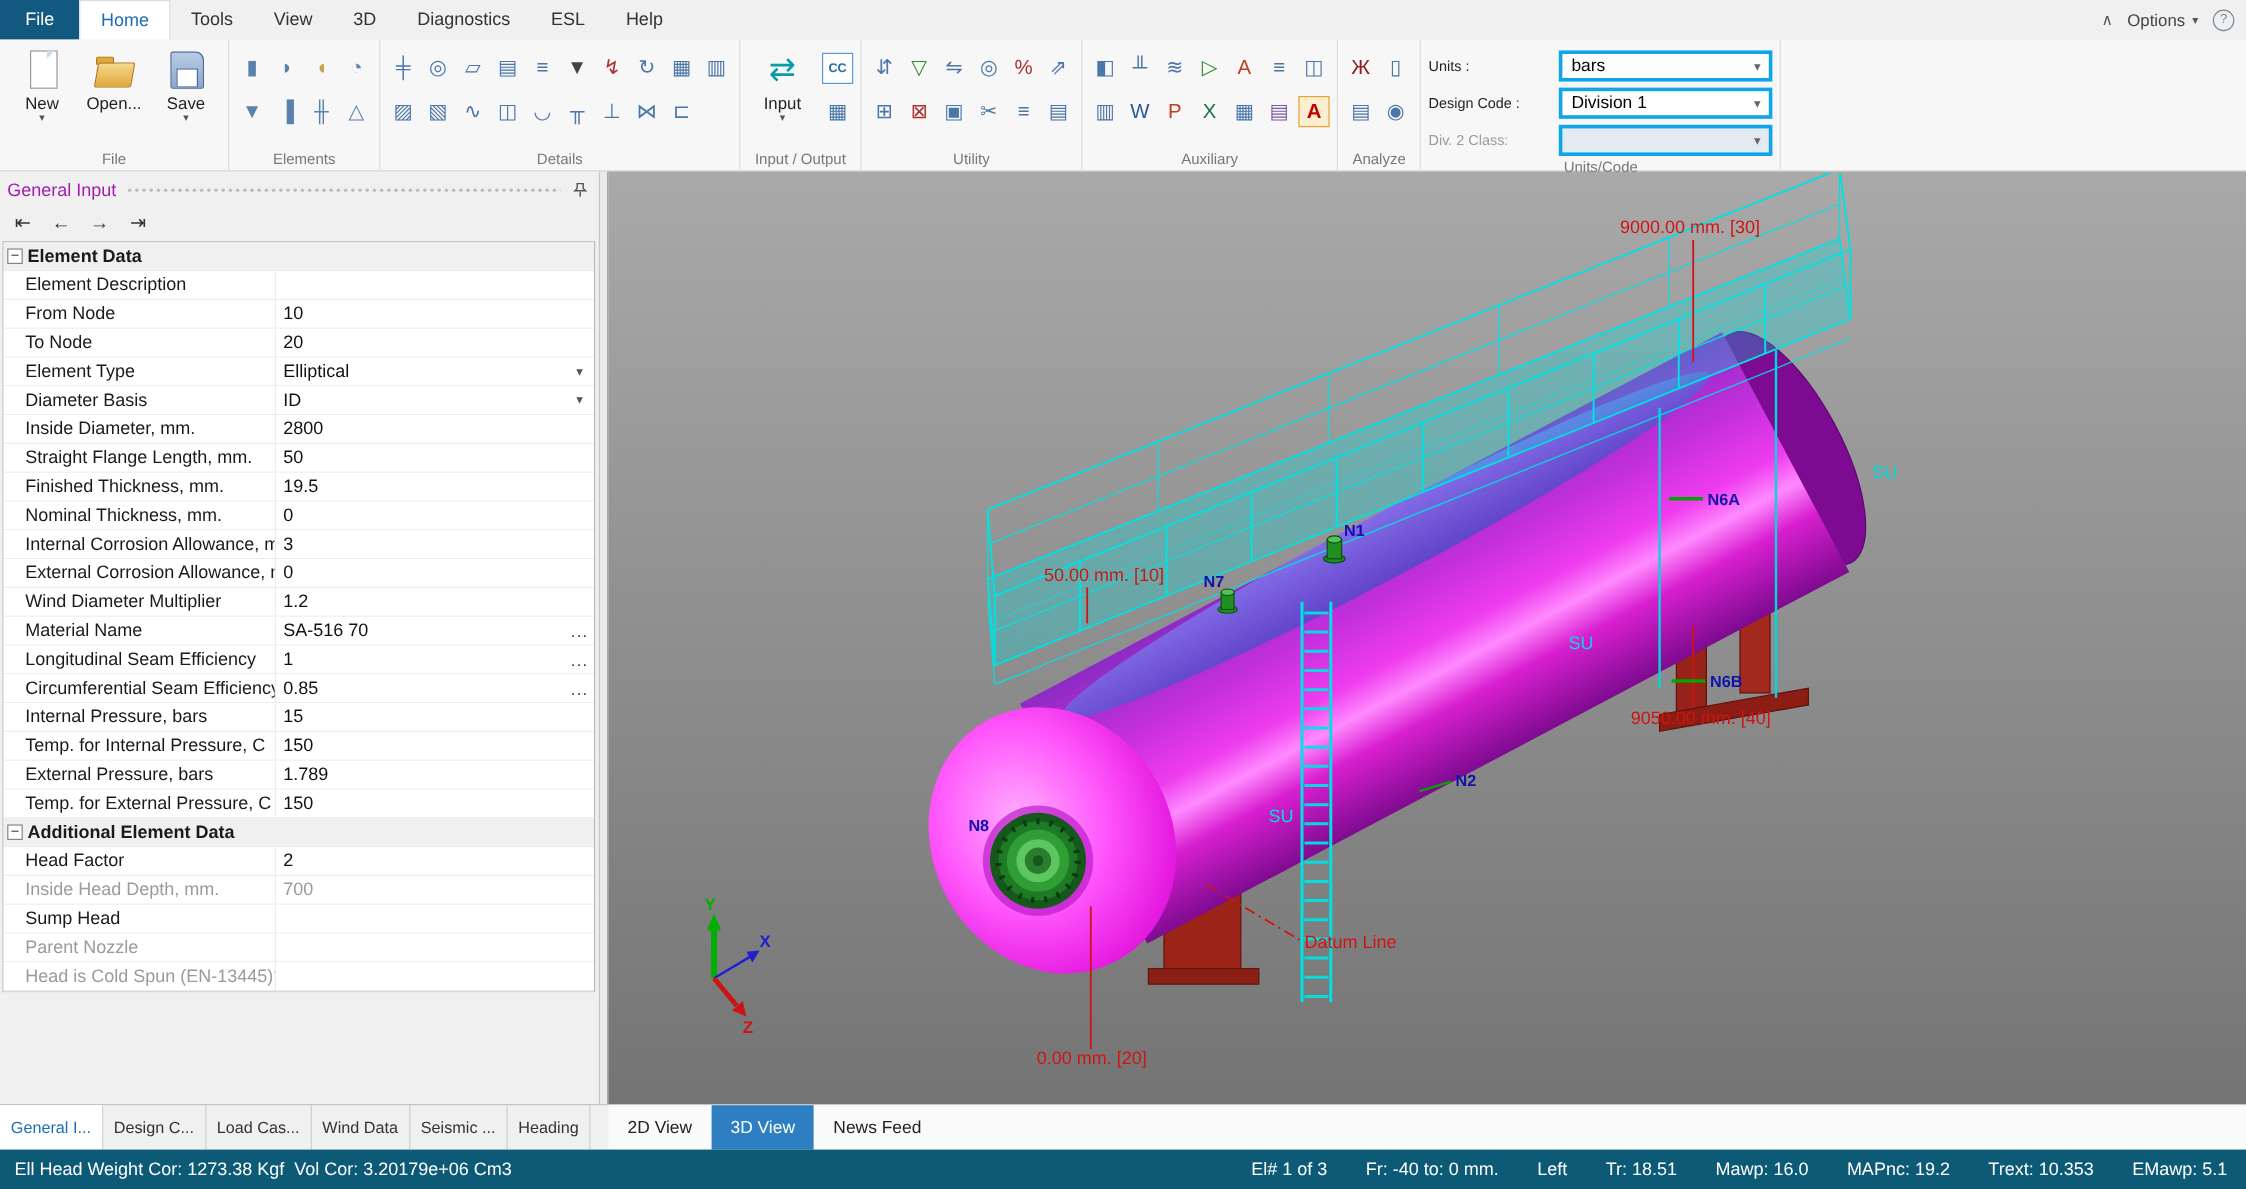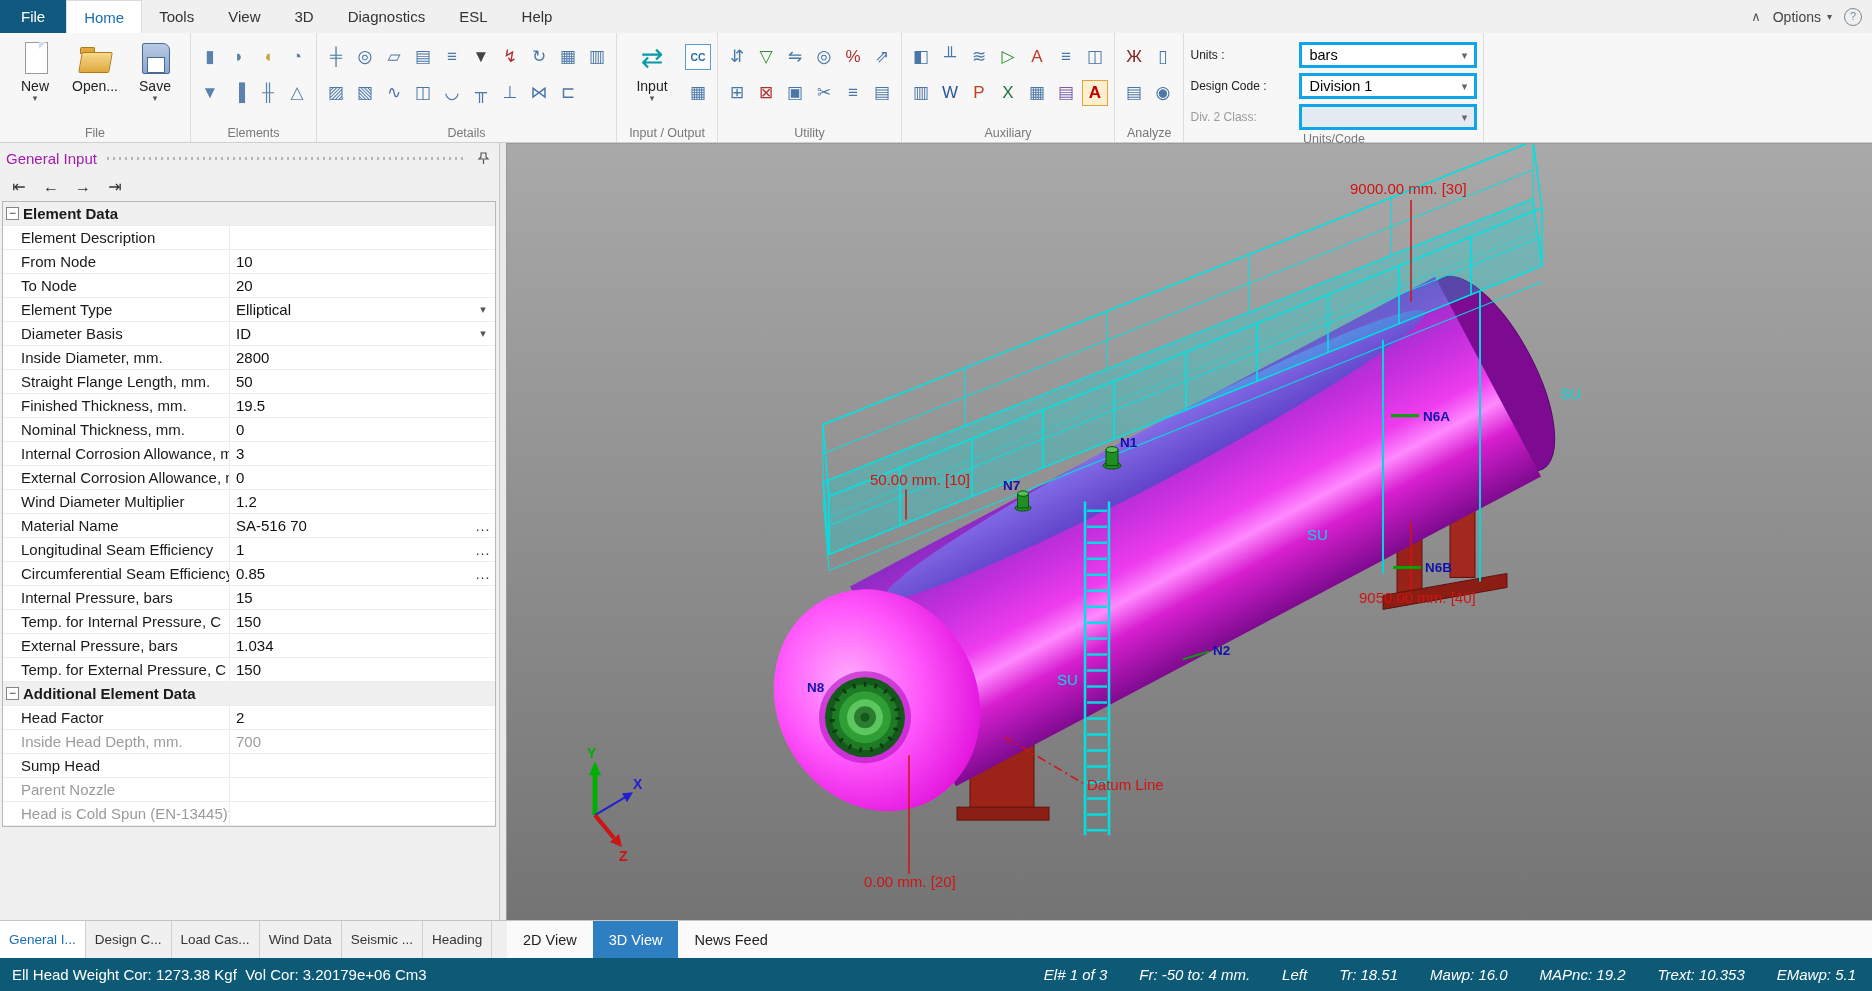--- a/index.html
+++ b/index.html
@@ -84,21 +84,21 @@
   .left-tabs { width:507px; flex:0 0 507px; display:flex; font-size:13.5px; color:#333; }
   .ltab { padding:0 9px; display:flex; align-items:center; border-right:1px solid #d0d0d0; white-space:nowrap; }
   .ltab.active { background:#fff; color:#1a6fb5; }
   .view-tabs { display:flex; font-size:14.5px; background:#fafafa; flex:1; }
   .vtab { padding:0 16px; display:flex; align-items:center; color:#222; white-space:nowrap; }
   .vtab.active { background:#2e7fc2; color:#fff; }
 
   
   .statusbar { height:33px; flex:0 0 auto; background:#0d5a77; color:#fff; display:flex; align-items:center; font-size:15px; padding:0 12px; }
   .status-left { white-space:pre; }
-  .status-items { margin-left:auto; display:flex; gap:32px; padding-right:4px; white-space:nowrap;font-style:italic; }
+  .status-items { margin-left:auto; display:flex; gap:32px; padding-right:4px; white-space:nowrap; }
 </style>
 </head>
 <body>
 
 <div class="app">
 
   <div class="tabbar">
     <div class="tabs">
         <div class="rtab file">File</div>
         <div class="rtab active">Home</div>
@@ -405,21 +405,21 @@
           </div>
           <div class="prow">
             <span class="plabel">Temp. for Internal Pressure, C</span>
             <span class="pvalue">
               <span>150</span>
             </span>
           </div>
           <div class="prow">
             <span class="plabel">External Pressure, bars</span>
             <span class="pvalue">
-              <span>1.034</span>
+              <span>1.789</span>
             </span>
           </div>
           <div class="prow">
             <span class="plabel">Temp. for External Pressure, C</span>
             <span class="pvalue">
               <span>150</span>
             </span>
           </div>
           <div class="prow group">
             <span class="gbox">−</span>
@@ -619,21 +619,21 @@
         <div class="vtab">2D View</div>
         <div class="vtab active">3D View</div>
         <div class="vtab">News Feed</div>
       </div>
   </div>
 
   <div class="statusbar">
     <span class="status-left">Ell Head Weight Cor: 1273.38 Kgf  Vol Cor: 3.20179e+06 Cm3</span>
     <span class="status-items">
         <span>El# 1 of 3</span>
-        <span>Fr: -50 to: 4 mm.</span>
+        <span>Fr: -40 to: 0 mm.</span>
         <span>Left</span>
         <span>Tr: 18.51</span>
         <span>Mawp: 16.0</span>
         <span>MAPnc: 19.2</span>
         <span>Trext: 10.353</span>
         <span>EMawp: 5.1</span>
       </span>
   </div>
 </div>
 

